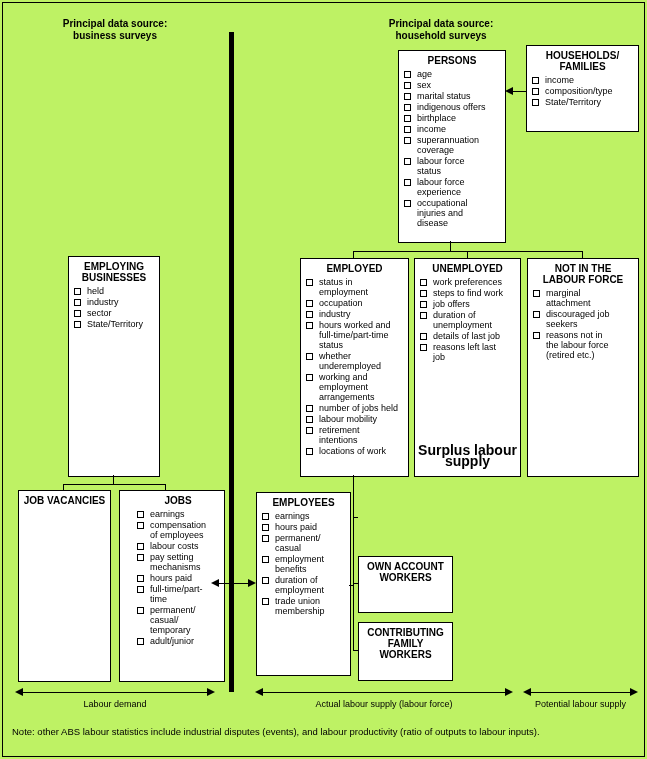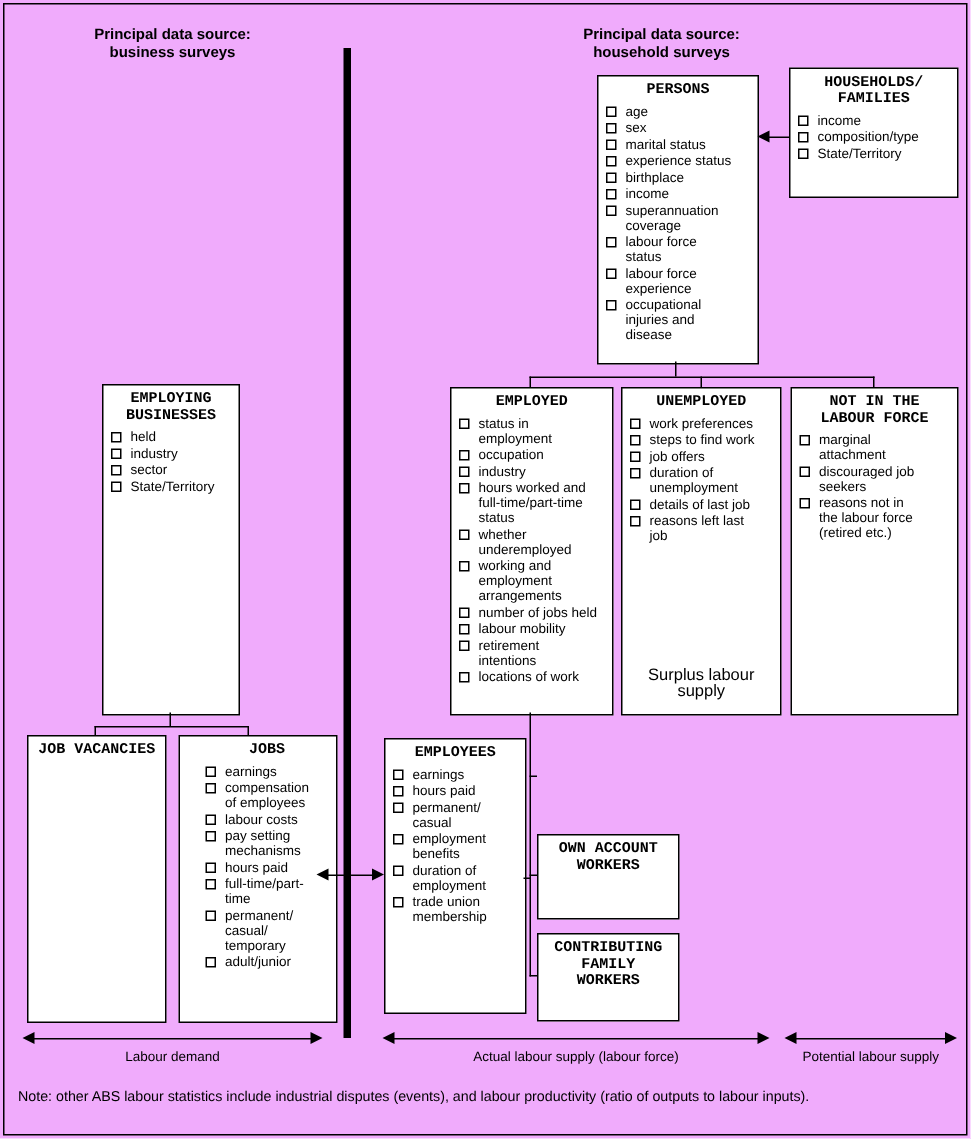--- a/index.html
+++ b/index.html
@@ -1,29 +1,29 @@
 <!DOCTYPE html>
 <html><head>
 <meta charset="utf-8">
 <style>
   html,body{margin:0;padding:0;background:#fff;}
-  #stage{position:relative;width:647px;height:759px;background:#f0abfc;
+  #stage{position:relative;width:647px;height:759px;background:#bef264;
          font-family:"Liberation Sans",sans-serif;color:#000;overflow:hidden;}
   .frame{position:absolute;inset:2px;border:1px solid #000;}
   .hdr{position:absolute;font-weight:bold;font-size:10px;line-height:12px;
        text-align:center;white-space:pre-line;}
   .box{position:absolute;border:1px solid #000;background:#fff;}
   .box-title{font-weight:bold;font-size:10px;line-height:11px;text-align:center;
-             margin:4px 1px 0;white-space:pre-line;font-family:Liberation Mono, monospace;}
+             margin:4px 1px 0;white-space:pre-line;}
   .items{margin-top:3px;padding:0 1px 0 3px;}
   .item{display:flex;align-items:flex-start;margin-bottom:1px;}
   .bullet{flex:none;width:5px;height:5px;border:1px solid #000;margin:2px 6px 0 2px;background:#fff;}
   .item-text{font-size:9px;line-height:10px;white-space:pre-line;}
   .box-footer{position:absolute;left:0;right:0;bottom:9px;text-align:center;
-              font-weight:normal;font-size:11px;line-height:11px;white-space:pre-line;}
+              font-weight:bold;font-size:14px;line-height:11px;white-space:pre-line;}
   .lv{position:absolute;width:1px;background:#000;}
   .lh{position:absolute;height:1px;background:#000;}
   .divider{position:absolute;background:#000;}
   .darrow{position:absolute;height:9px;}
   .darrow .shaft{position:absolute;left:6px;right:6px;top:4px;height:1px;background:#000;}
   .darrow .shaft.to-edge-r{right:0;}
   .ah-l{position:absolute;left:0;top:0;width:0;height:0;
         border-top:4px solid transparent;border-bottom:4px solid transparent;
         border-right:8px solid #000;}
   .ah-r{position:absolute;right:0;top:0;width:0;height:0;
@@ -55,21 +55,21 @@
         <div class="item">
           <span class="bullet"></span>
           <span class="item-text">sex</span>
         </div>
         <div class="item">
           <span class="bullet"></span>
           <span class="item-text">marital status</span>
         </div>
         <div class="item">
           <span class="bullet"></span>
-          <span class="item-text">experience status</span>
+          <span class="item-text">indigenous offers</span>
         </div>
         <div class="item">
           <span class="bullet"></span>
           <span class="item-text">birthplace</span>
         </div>
         <div class="item">
           <span class="bullet"></span>
           <span class="item-text">income</span>
         </div>
         <div class="item">

